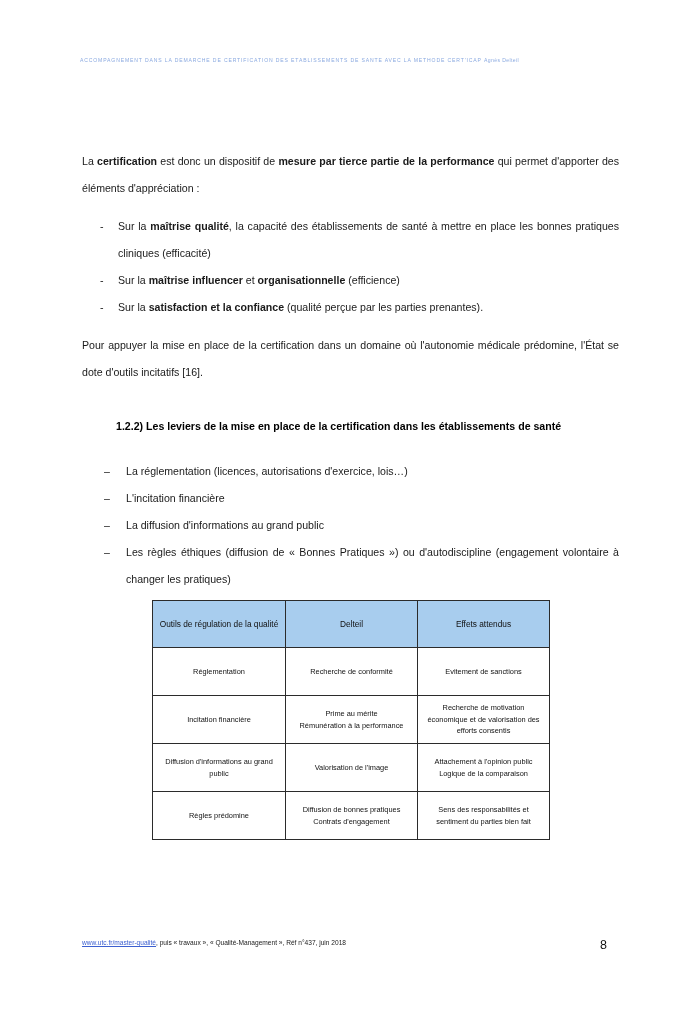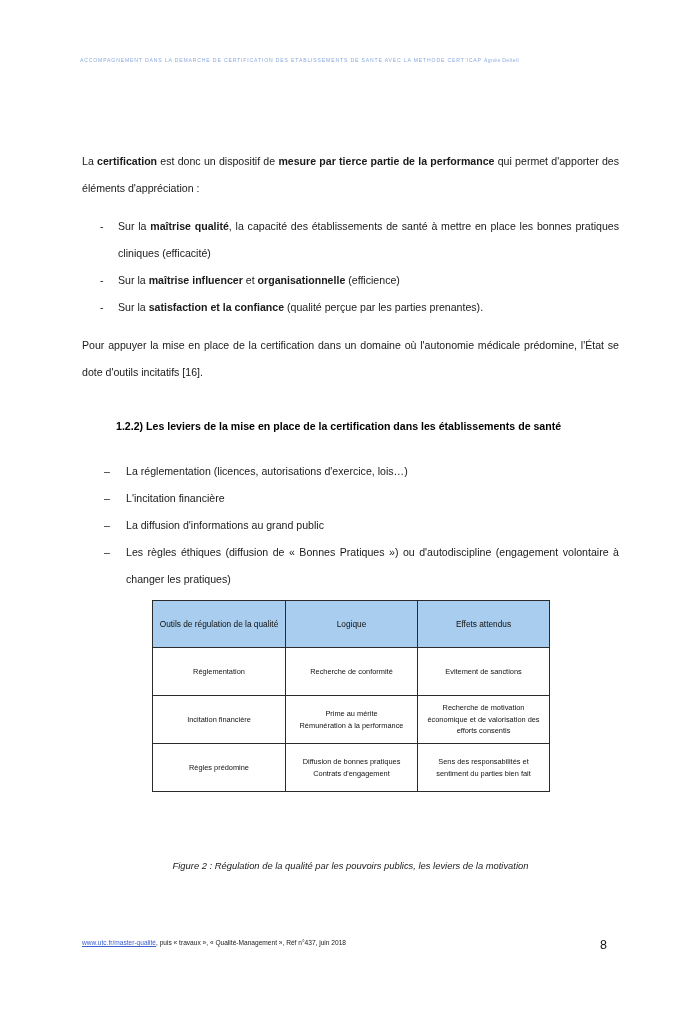--- a/index.html
+++ b/index.html
@@ -238,45 +238,49 @@
   <div class="figure-wrap">
     <table class="reg-table">
       <colgroup>
           <col class="c1">
           <col class="c2">
           <col class="c3">
         </colgroup>
       <thead>
         <tr>
           <th>Outils de régulation de la qualité</th>
-          <th>Logique</th>
+          <th>Delteil</th>
           <th>Effets attendus</th>
         </tr>
       </thead>
       <tbody>
         <tr>
           <td>Réglementation</td>
           <td>Recherche de conformité</td>
           <td>Evitement de sanctions</td>
         </tr>
         <tr>
           <td>Incitation financière</td>
           <td>Prime au mérite<br>Rémunération à la performance</td>
           <td>Recherche de motivation économique et de valorisation des efforts consentis</td>
         </tr>
         <tr>
+          <td>Diffusion d'informations au grand public</td>
+          <td>Valorisation de l'image</td>
+          <td>Attachement à l'opinion public<br>Logique de la comparaison</td>
+        </tr>
+        <tr>
           <td>Règles prédomine</td>
           <td>Diffusion de bonnes pratiques<br>Contrats d'engagement</td>
           <td>Sens des responsabilités et sentiment du parties bien fait</td>
         </tr>
       </tbody>
     </table>
   </div>
 
-  <div class="caption">Figure 2 : Régulation de la qualité par les pouvoirs publics, les leviers de la motivation</div>
 
   <div class="footer-note">
     <a class="flink" href="#">www.utc.fr/master-qualité</a><span>, puis « travaux », « Qualité-Management », Réf n°437, juin 2018</span>
   </div>
 
   <div class="page-number">8</div>
 
 </div>
 
 </body></html>

